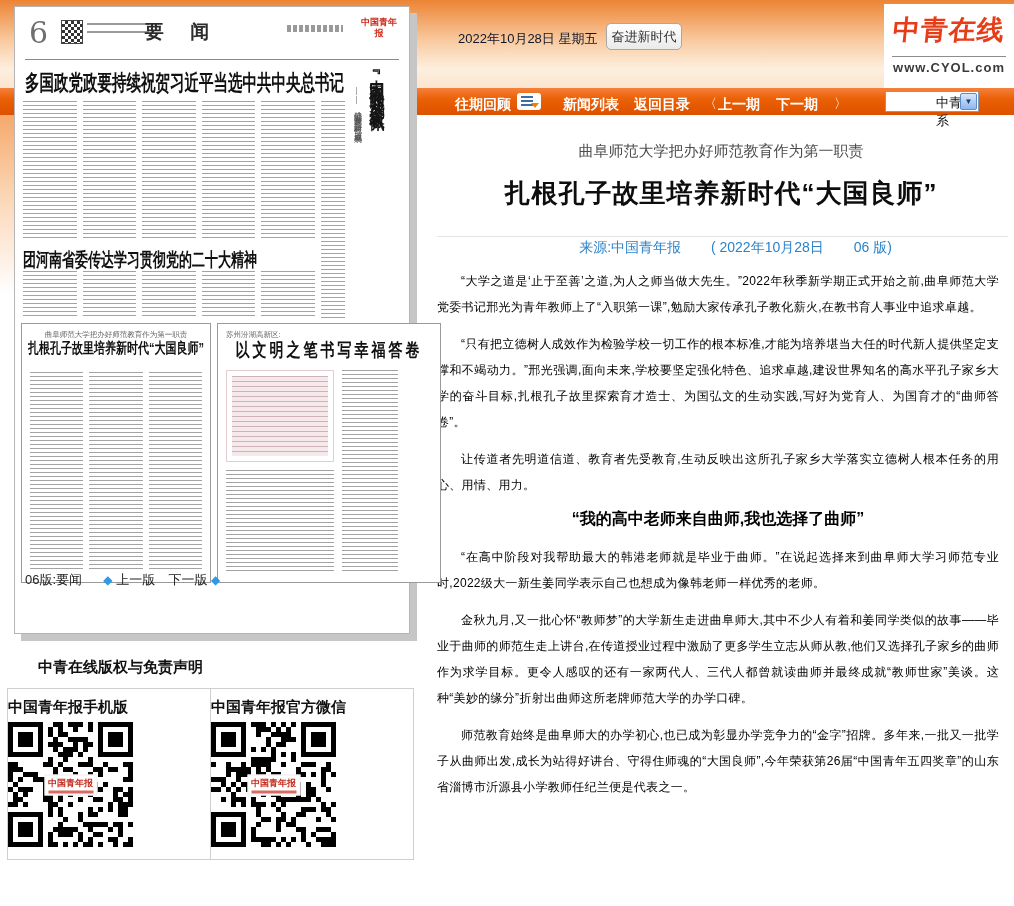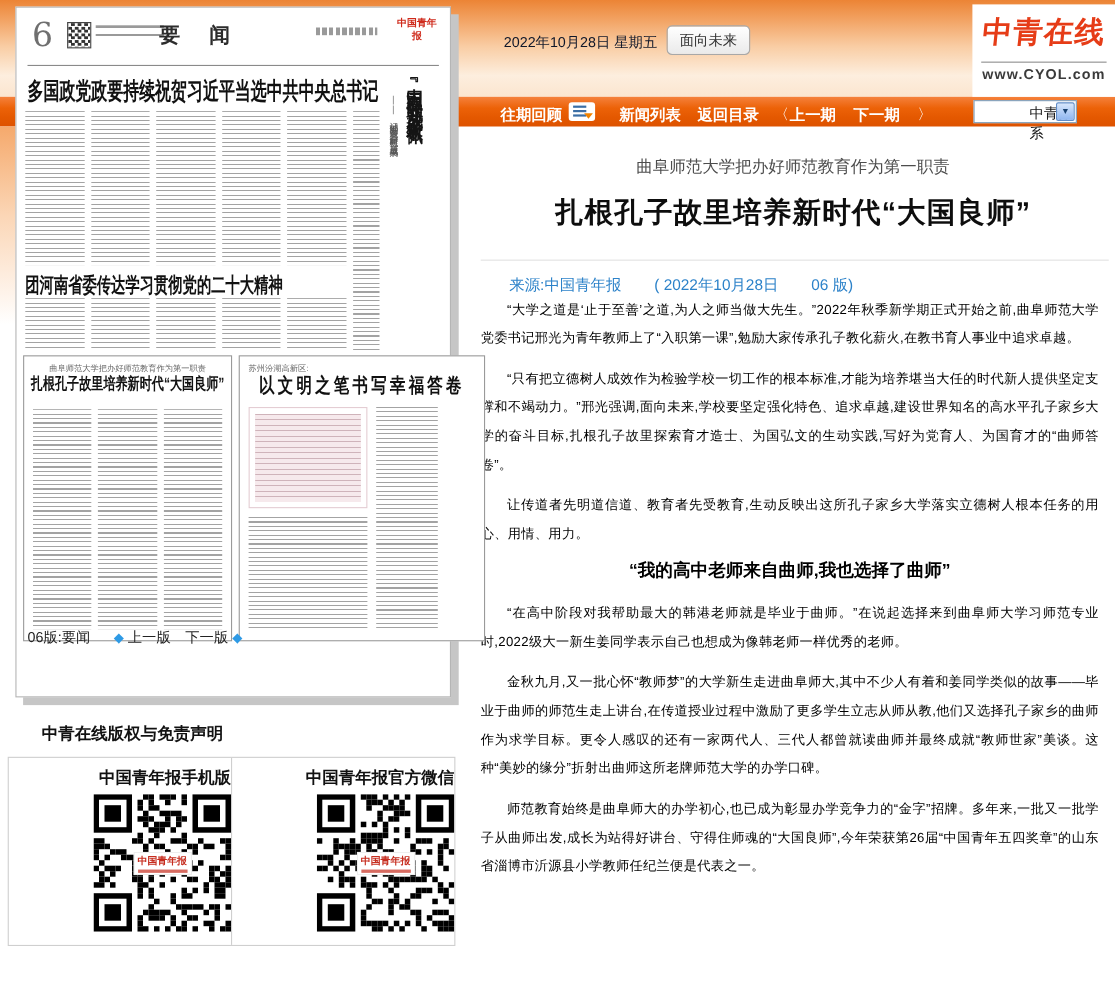--- a/index.html
+++ b/index.html
@@ -96,53 +96,53 @@
   .box2colB{position:absolute;left:8px;top:146px;width:108px;height:102px;}
 
   .sheet-footer{position:absolute;left:10px;top:564px;font-size:13px;color:#222;white-space:nowrap;}
   .diamond{color:#2e9ae5;font-size:12px;}
   .pg-link{cursor:pointer;color:#222;}
 
   
   .cr-title{position:absolute;left:38px;top:658px;font-size:15px;font-weight:bold;color:#111;}
   .qr-wrap{position:absolute;left:7px;top:688px;width:407px;height:172px;border:1px solid #cfcfcf;
     box-sizing:border-box;display:flex;background:#fff;}
-  .qr-cell{flex:1;position:relative;text-align:right;}
+  .qr-cell{flex:1;position:relative;text-align:left;}
   .qr-cell + .qr-cell{border-left:1px solid #cfcfcf;}
   .qr-title{margin-top:9px;font-size:15px;font-weight:bold;color:#111;}
   .qr-img{position:relative;display:inline-block;margin-top:5px;width:125px;height:125px;}
   .qr-label{position:absolute;left:50%;top:50%;transform:translate(-50%,-50%);background:#fff;
     padding:1px 3px;font-size:9px;font-weight:bold;color:#c62c1e;white-space:nowrap;
     font-family:"DejaVu Serif",serif;border:1px solid #eee;}
   .qr-label .sub{display:block;height:3px;margin-top:1px;background:#c62c1e;opacity:.7;}
 
   
   .art-kicker{position:absolute;left:428px;top:142px;width:586px;text-align:center;
     font-size:15px;color:#4d4d4d;}
   .art-title{position:absolute;left:428px;top:176px;width:586px;text-align:center;
     font-size:26px;font-weight:bold;color:#0d0d0d;letter-spacing:1px;}
   .src-row{position:absolute;left:437px;top:236px;width:571px;border-top:1px solid #e2e2e2;
-    padding-top:14px;text-align:left;font-size:14px;color:#2c82c9;white-space:nowrap;}
+    padding-top:2px;text-align:center;font-size:14px;color:#2c82c9;white-space:nowrap;}
   .src-row span{margin-left:26px;}
   .art-body{position:absolute;left:437px;top:268px;width:562px;}
   .art-body p{margin:0 0 11px 0;font-size:12px;line-height:26px;color:#000;
     text-align:justify;text-indent:2em;letter-spacing:.3px;}
   .art-sub{margin:8px 0 14px 0;text-align:center;font-size:16px;font-weight:bold;color:#000;}
 </style>
 </head>
 <body>
 
 <div id="app">
 
   <div class="hdr-grad"></div>
   <div class="navbar"></div>
   <div class="left-fade"></div>
 
   <div class="hdr-date">2022年10月28日  星期五</div>
-  <div class="fav-btn">面向未来</div>
+  <div class="fav-btn">奋进新时代</div>
 
   <div class="logo-box">
     <span class="logo-cn">中青在线</span>
     <span class="logo-url">www.CYOL.com</span>
   </div>
 
   <div class="nav-item" style="left:455px">往期回顾</div>
   <div class="nav-icon">
       <i></i>
       <i></i>

